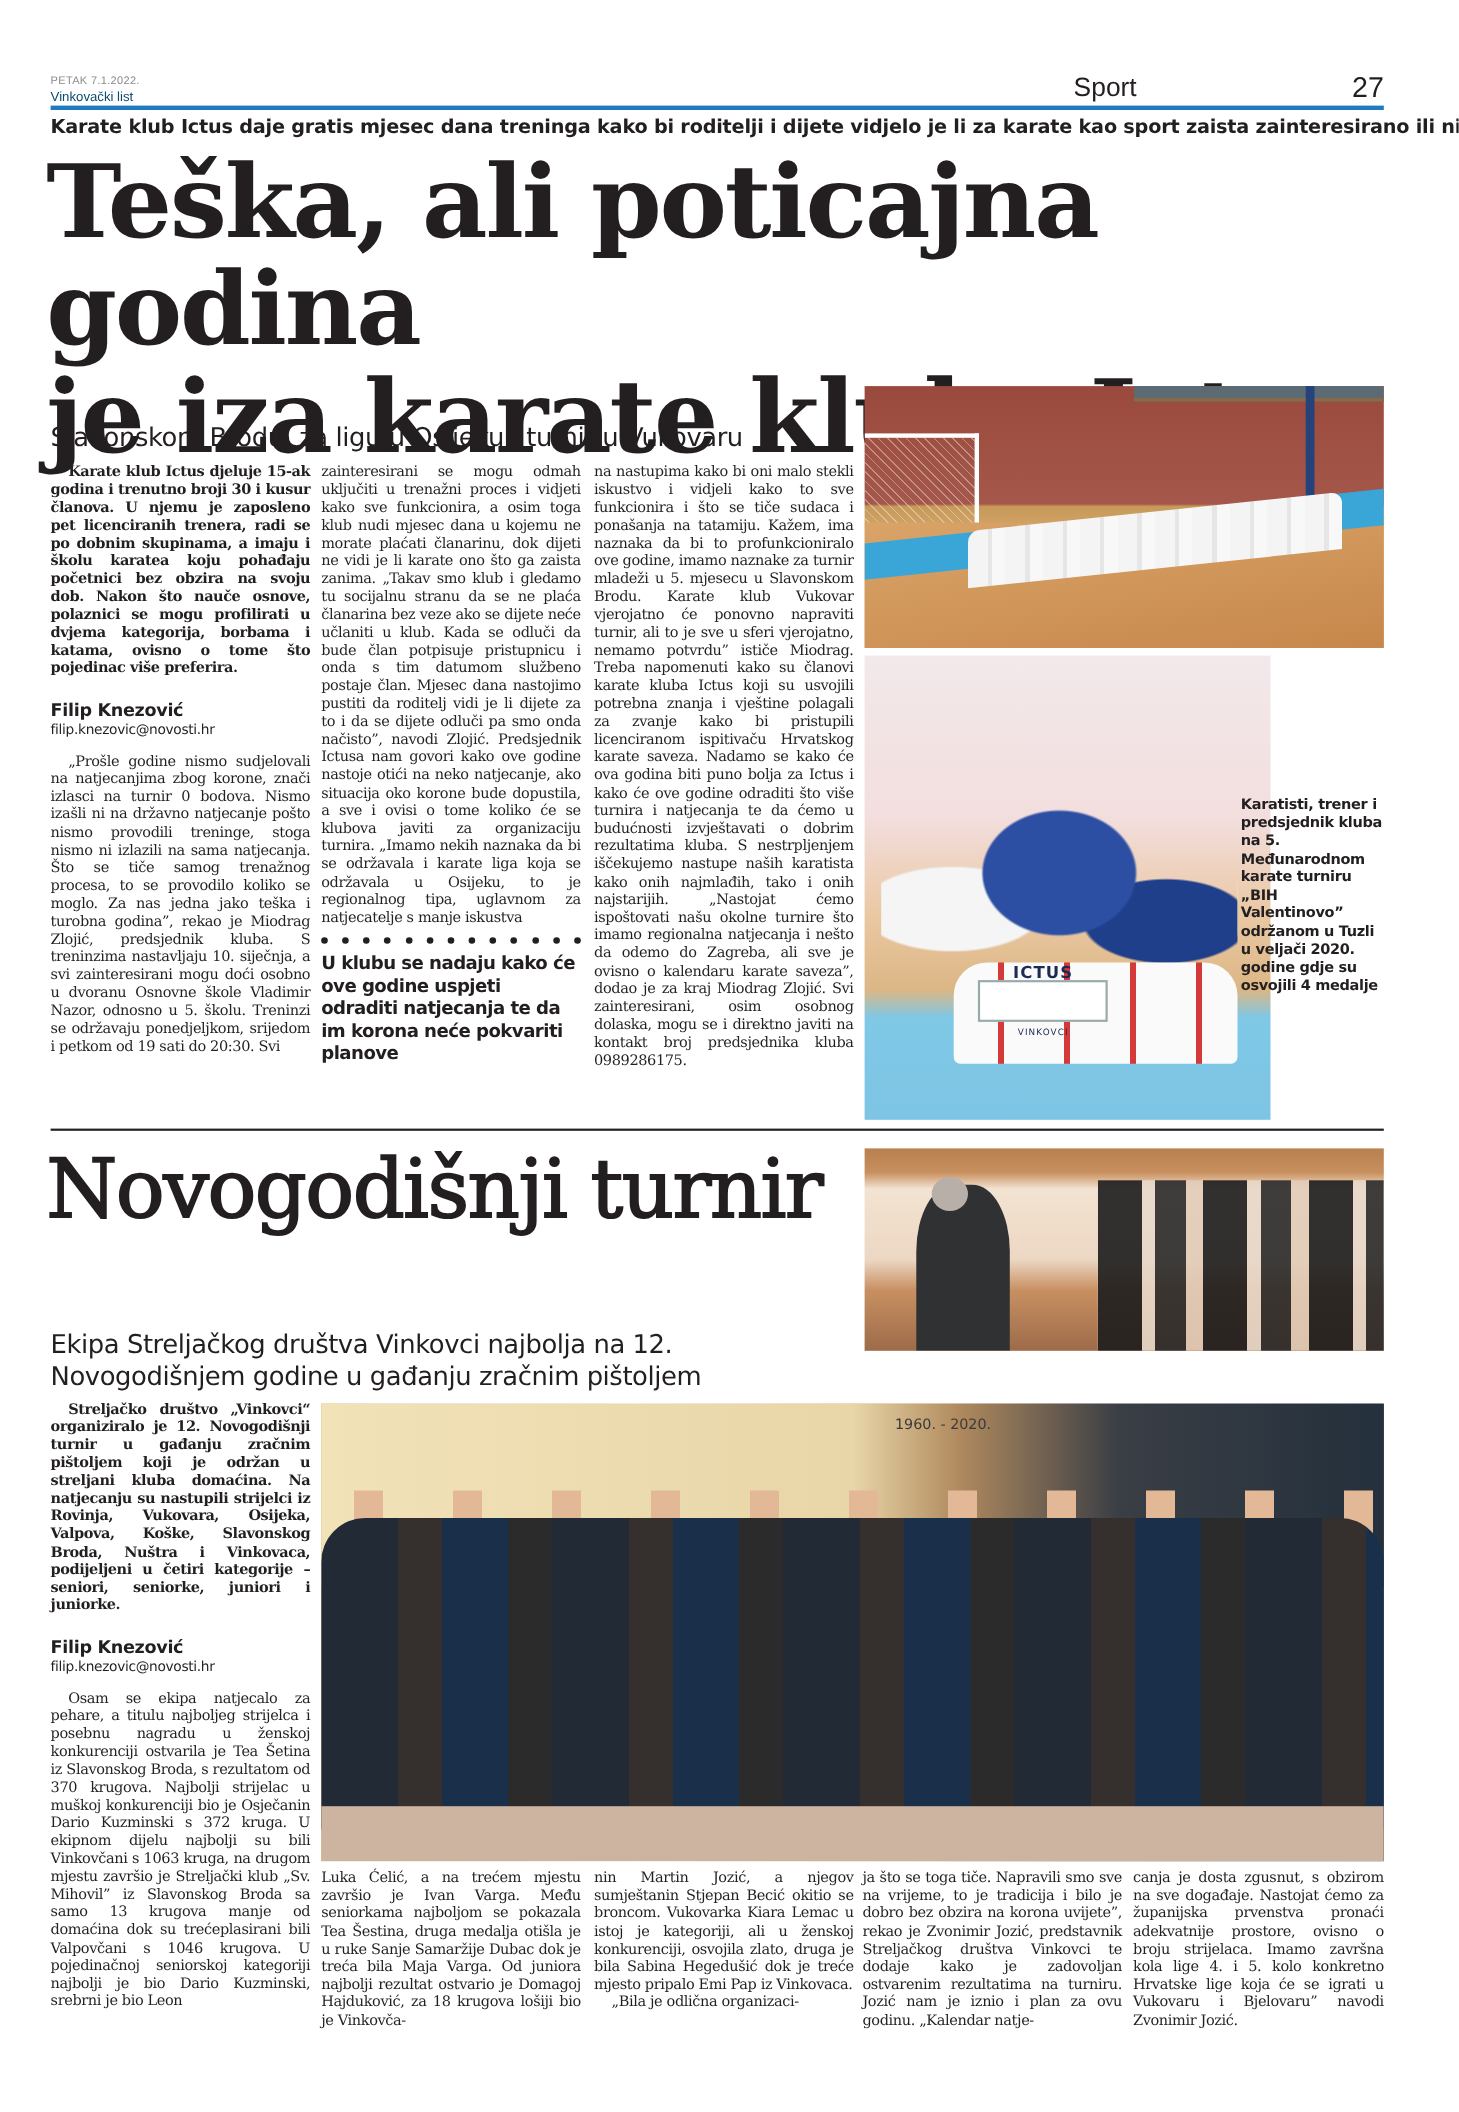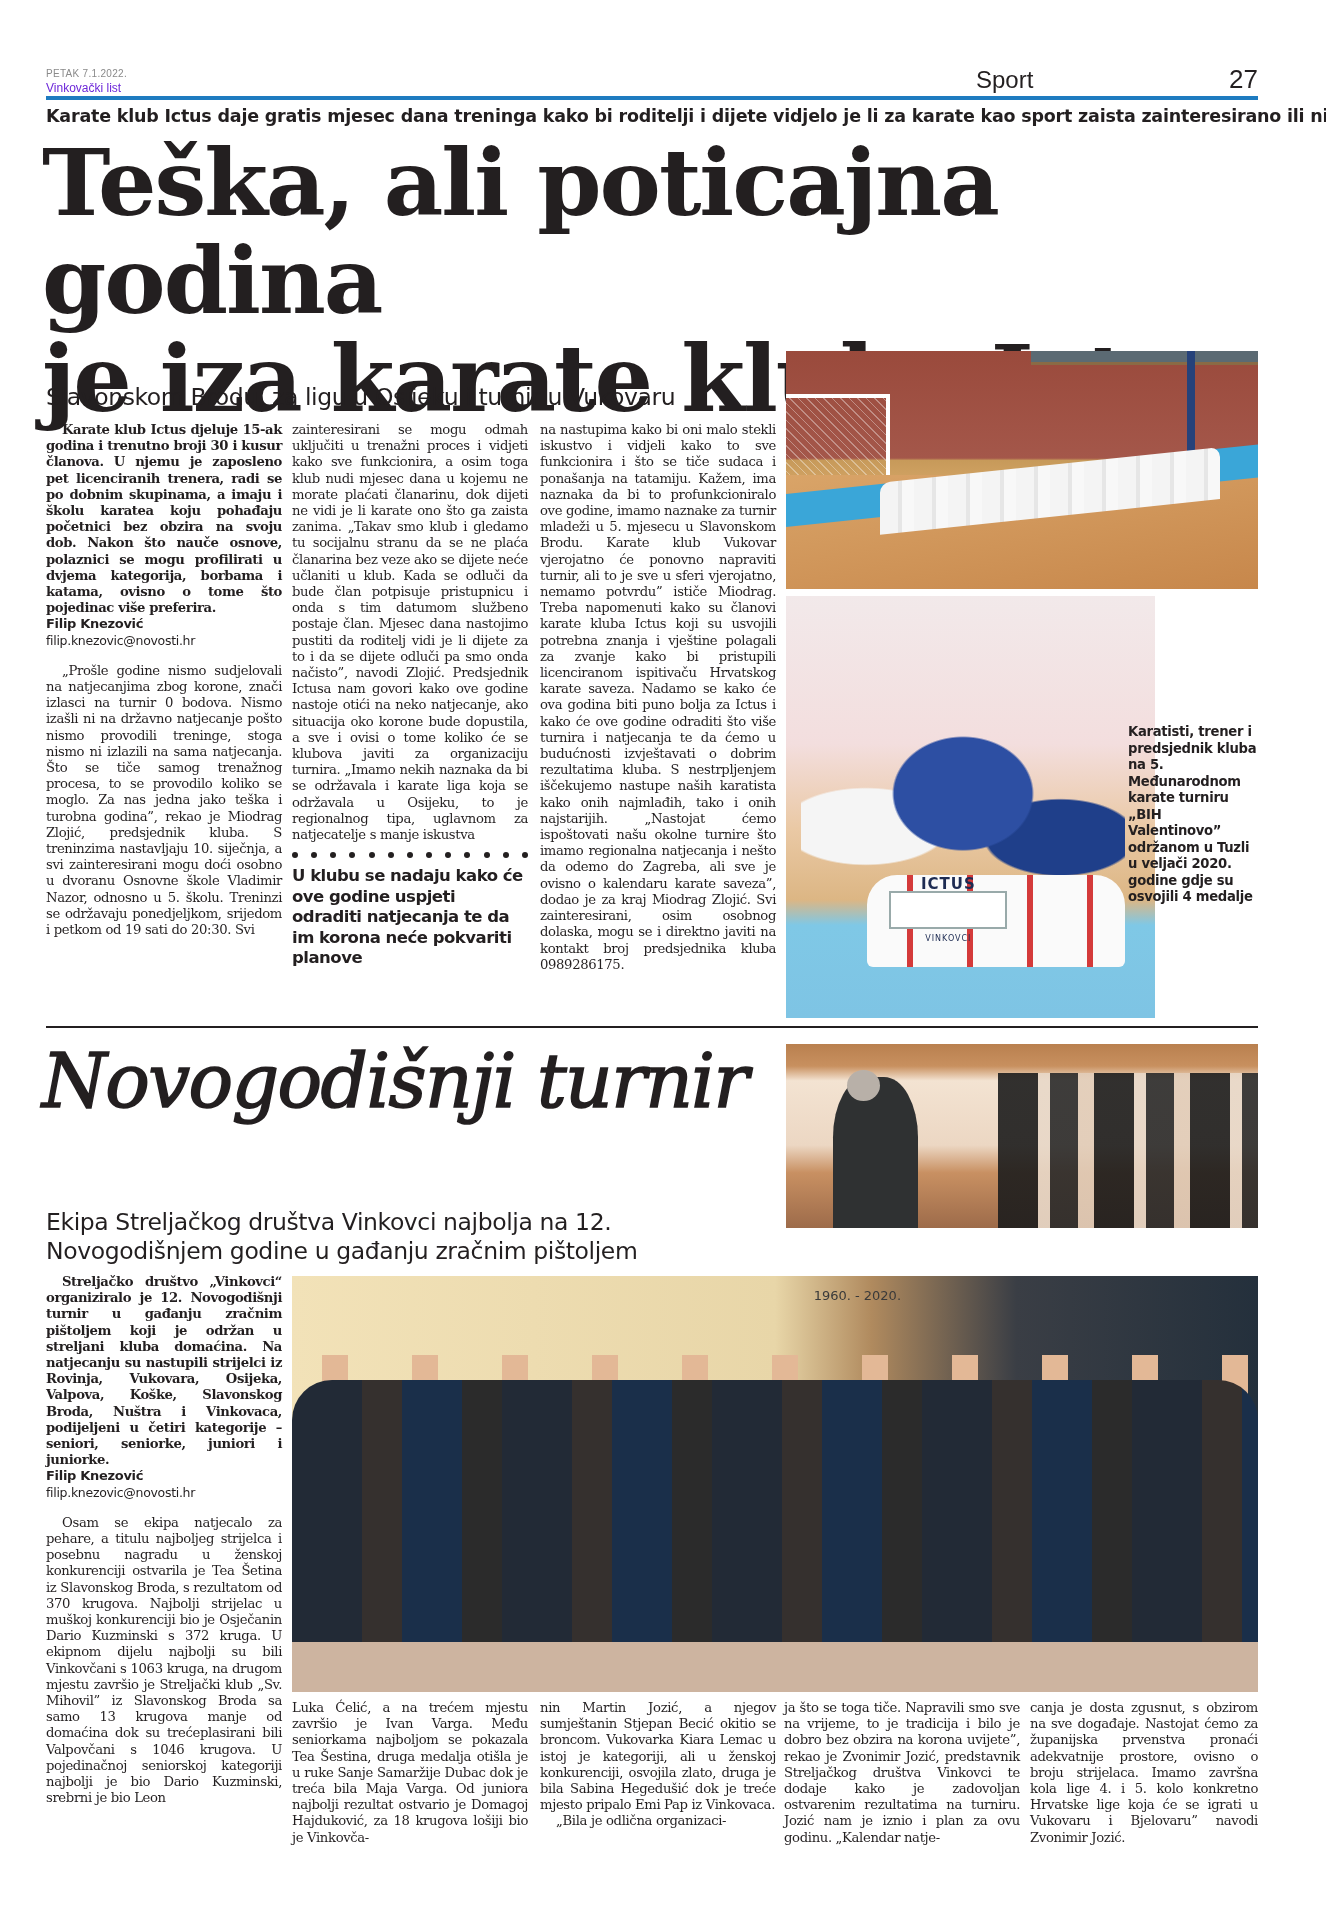--- a/index.html
+++ b/index.html
@@ -2,39 +2,39 @@
 <html><head>
 <meta charset="utf-8">
 <style>
   * { box-sizing: border-box; margin: 0; padding: 0; }
   html, body { width: 1326px; height: 1920px; background: #ffffff; overflow: hidden; }
   body { position: relative; color: #231f20; font-family: "DejaVu Serif", serif; }
   .abs { position: absolute; }
 
   
   .hdr-date { left: 46px; top: 68px; font: 10px "Liberation Sans", sans-serif; color: #8a8a8a; letter-spacing: .3px; }
-  .hdr-paper { left: 46px; top: 81px; font: 12px "Liberation Sans", sans-serif; color: #6d28d9; }
+  .hdr-paper { left: 46px; top: 81px; font: 12px "Liberation Sans", sans-serif; color: #0c4a6e; }
   .hdr-section { left: 952px; top: 66px; font: 24px "Liberation Sans", sans-serif; color: #231f20; margin-left: 24px; }
   .hdr-page { right: 68px; top: 64px; font: 26px "Liberation Sans", sans-serif; color: #231f20; }
   .hdr-rule { left: 46px; top: 96px; width: 1212px; height: 4px; background: #1e7bc0; }
 
   .kicker { left: 46px; top: 106px; font: bold 17.5px "DejaVu Sans", sans-serif; letter-spacing: -.2px; color: #231f20; white-space: nowrap; }
 
   .headline { font-family: "DejaVu Serif", serif; font-weight: bold; color: #231f20; letter-spacing: -2px; line-height: 1; }
   .h1 { left: 42px; top: 134px; font-size: 92px; line-height: 98px; width: 1230px; }
-  .h2 { left: 42px; top: 1040px; font-size: 74px; line-height: 82px; width: 740px; letter-spacing: -1.5px; font-weight: normal; font-style: italic; -webkit-text-stroke: 1.6px #231f20; }
+  .h2 { left: 42px; top: 1040px; font-size: 74px; line-height: 82px; width: 740px; letter-spacing: -1.5px; font-weight: normal; -webkit-text-stroke: 1.6px #231f20; }
 
   .deck { font-family: "DejaVu Sans", sans-serif; font-weight: normal; color: #231f20; font-size: 23.5px; line-height: 29px; letter-spacing: -.4px; }
   .deck1 { left: 46px; top: 354px; width: 720px; }
   .deck2 { left: 46px; top: 1208px; width: 720px; }
 
   .col { font-family: "DejaVu Serif", serif; font-size: 13.2px; line-height: 16.2px; text-align: justify; hyphens: manual; color: #231f20; letter-spacing: -.35px; }
   .lead { font-weight: bold; text-indent: 16px; letter-spacing: -.4px; }
   .para { text-indent: 16px; }
-  .byline { font-family: "DejaVu Sans", sans-serif; font-weight: bold; font-size: 13px; margin-top: 0; letter-spacing: -.3px; }
+  .byline { font-family: "DejaVu Sans", sans-serif; font-weight: bold; font-size: 16px; margin-top: 22px; letter-spacing: -.3px; }
   .email { font-family: "DejaVu Sans", sans-serif; font-size: 12.5px; margin-bottom: 14px; letter-spacing: -.3px; }
 
   .c1 { left: 46px; top: 422px; width: 236px; }
   .c2 { left: 292px; top: 422px; width: 236px; }
   .c3 { left: 540px; top: 422px; width: 236px; }
 
   .dots { display: flex; justify-content: space-between; margin: 9px 0 8px; }
   .dots span { width: 6px; height: 6px; border-radius: 50%; background: #231f20; display: block; }
   .pullquote { font-family: "DejaVu Sans", sans-serif; font-weight: bold; font-size: 16.5px; line-height: 20.5px; letter-spacing: -.5px; text-align: left; }
 

